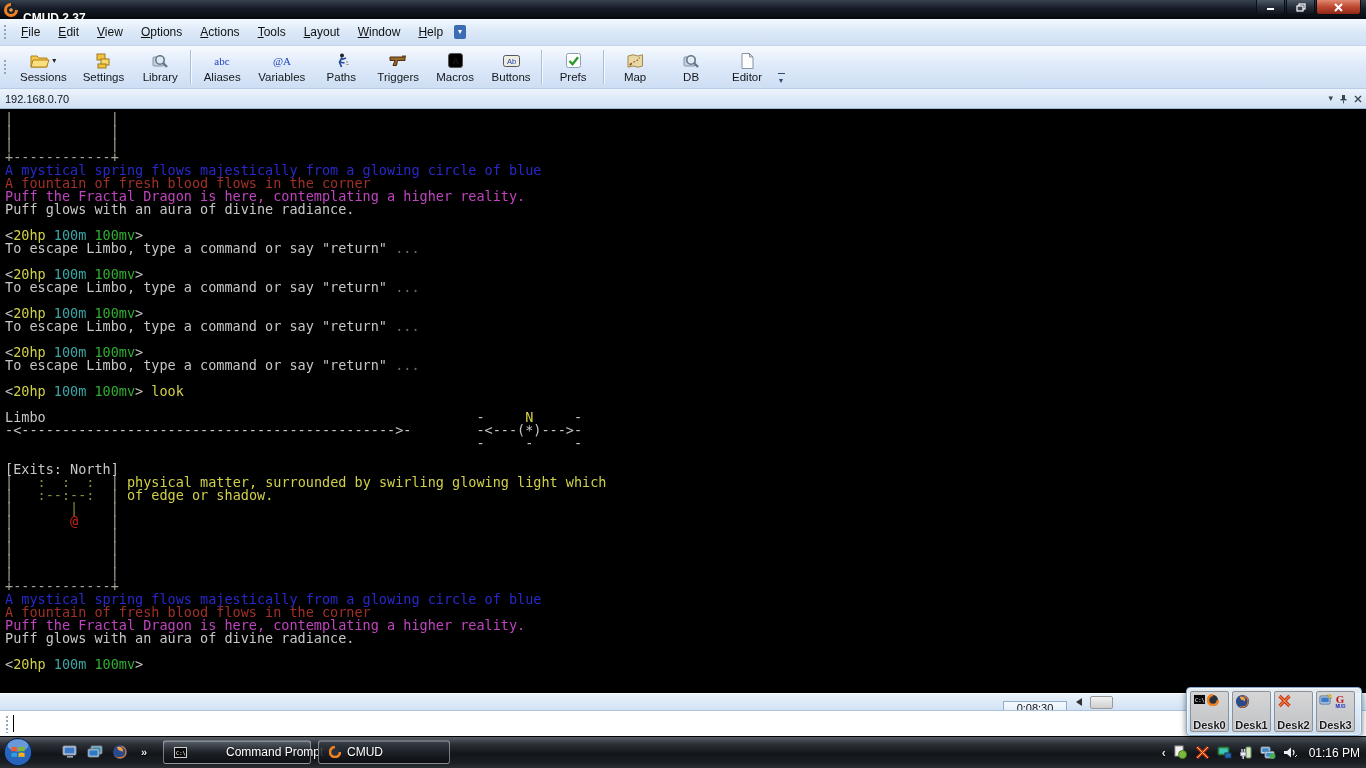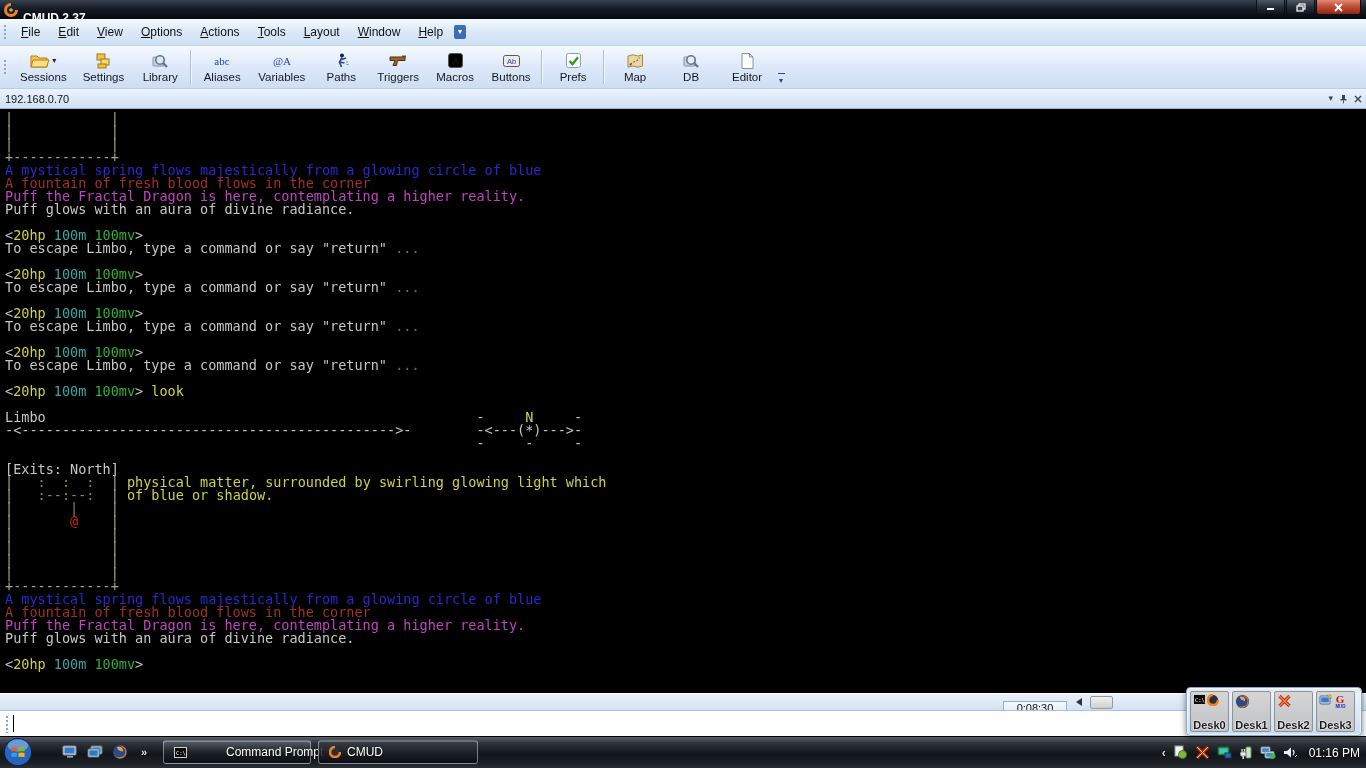--- a/index.html
+++ b/index.html
@@ -68,21 +68,21 @@
   .ql{position:absolute;left:62px;top:7px;display:flex;gap:9px;align-items:center;}
   .ql-chevron{color:#e8e8e8;font-size:11px;font-weight:bold;text-shadow:0 1px 1px #000;margin-left:4px;}
   .tasks{position:absolute;left:163px;top:3px;display:flex;gap:7px;}
   .task-btn{height:24px;display:flex;align-items:center;gap:6px;padding:0 10px;border-radius:3px;
             background:linear-gradient(rgba(120,128,140,.55),rgba(30,34,40,.85) 55%,rgba(12,14,18,.9));
             border:1px solid rgba(230,238,248,.45);box-shadow:inset 0 1px 0 rgba(255,255,255,.25);
             color:#fff;font-size:12px;cursor:default;}
   .task-btn.active{background:linear-gradient(rgba(60,66,76,.8),rgba(10,12,16,.95));}
   .task-btn .tlabel{text-shadow:0 1px 2px #000;white-space:nowrap;}
   .task-cmdprompt{width:148px;gap:39px;}
-  .task-cmud{width:160px;}
+  .task-cmud{width:132px;}
   .tray{position:absolute;right:6px;top:0;height:31px;display:flex;align-items:center;gap:7px;}
   .tray-chevron{color:#ddd;font-size:12px;font-weight:bold;text-shadow:0 1px 1px #000;}
   .clock{color:#fff;font-size:12px;text-shadow:0 1px 2px #000;margin-left:4px;}
   
   .desk-panel{position:absolute;left:1186px;top:687px;width:176px;height:49px;z-index:50;
               background:linear-gradient(rgba(240,247,253,.96),rgba(198,219,240,.92));
               border:1px solid #7fa;border:1px solid #84a9cc;border-radius:4px;
               box-shadow:0 0 0 1px rgba(255,255,255,.6) inset,0 2px 6px rgba(0,0,0,.5);
               display:flex;align-items:center;gap:3px;padding:0 3px;box-sizing:border-box;}
   .desk-tile{position:relative;width:39px;height:41px;border:1px solid #8d9299;border-radius:2px;
@@ -317,21 +317,21 @@
         <div class="tline"><span style="color: rgb(198, 198, 198);">To escape Limbo, type a command or say "return" </span><span style="color: rgb(106, 106, 106);">...</span></div>
         <div class="tline">&nbsp;</div>
         <div class="tline"><span style="color: rgb(198, 198, 198);">&lt;</span><span style="color: rgb(208, 208, 72);">20hp</span><span style="color: rgb(198, 198, 198);"> </span><span style="color: rgb(58, 165, 165);">100m</span><span style="color: rgb(198, 198, 198);"> </span><span style="color: rgb(47, 174, 47);">100mv</span><span style="color: rgb(198, 198, 198);">&gt;</span><span style="color: rgb(208, 208, 72);"> look</span></div>
         <div class="tline">&nbsp;</div>
         <div class="tline"><span style="color: rgb(198, 198, 198);">Limbo</span><span style="color: rgb(198, 198, 198);">                                                     </span><span style="color: rgb(198, 198, 198);">-     </span><span style="color: rgb(208, 208, 72);">N</span><span style="color: rgb(198, 198, 198);">     -</span></div>
         <div class="tline"><span style="color: rgb(198, 198, 198);">-&lt;</span><span style="color: rgb(198, 198, 198);">----------------------------------------------</span><span style="color: rgb(198, 198, 198);">&gt;-</span><span style="color: rgb(198, 198, 198);">        </span><span style="color: rgb(198, 198, 198);">-&lt;---(*)---&gt;-</span></div>
         <div class="tline"><span style="color: rgb(198, 198, 198);">                                                          </span><span style="color: rgb(198, 198, 198);">-     -     -</span></div>
         <div class="tline">&nbsp;</div>
         <div class="tline"><span style="color: rgb(198, 198, 198);">[Exits: North]</span></div>
         <div class="tline"><span style="color: rgb(160, 168, 150);">|</span><span style="color: rgb(138, 138, 60);">   :  :  :  </span><span style="color: rgb(160, 168, 150);">|</span><span style="color: rgb(198, 198, 198);"> </span><span style="color: rgb(208, 208, 72);">physical matter, surrounded by swirling glowing light which</span></div>
-        <div class="tline"><span style="color: rgb(160, 168, 150);">|</span><span style="color: rgb(138, 138, 60);">   :--:--:  </span><span style="color: rgb(160, 168, 150);">|</span><span style="color: rgb(198, 198, 198);"> </span><span style="color: rgb(208, 208, 72);">of blue or shadow.</span></div>
+        <div class="tline"><span style="color: rgb(160, 168, 150);">|</span><span style="color: rgb(138, 138, 60);">   :--:--:  </span><span style="color: rgb(160, 168, 150);">|</span><span style="color: rgb(198, 198, 198);"> </span><span style="color: rgb(208, 208, 72);">of edge or shadow.</span></div>
         <div class="tline"><span style="color: rgb(160, 168, 150);">|</span><span style="color: rgb(138, 138, 60);">       |    </span><span style="color: rgb(160, 168, 150);">|</span></div>
         <div class="tline"><span style="color: rgb(160, 168, 150);">|</span><span style="color: rgb(138, 138, 60);">       </span><span style="color: rgb(204, 36, 24);">@</span><span style="color: rgb(138, 138, 60);">    </span><span style="color: rgb(160, 168, 150);">|</span></div>
         <div class="tline"><span style="color: rgb(160, 168, 150);">|            |</span></div>
         <div class="tline"><span style="color: rgb(160, 168, 150);">|            |</span></div>
         <div class="tline"><span style="color: rgb(160, 168, 150);">|            |</span></div>
         <div class="tline"><span style="color: rgb(160, 168, 150);">|            |</span></div>
         <div class="tline"><span style="color: rgb(160, 168, 150);">+------------+</span></div>
         <div class="tline"><span style="color: rgb(40, 40, 204);">A mystical spring flows majestically from a glowing circle of blue</span></div>
         <div class="tline"><span style="color: rgb(160, 48, 40);">A fountain of fresh blood flows in the corner</span></div>
         <div class="tline"><span style="color: rgb(192, 68, 192);">Puff the Fractal Dragon is here, contemplating a higher reality.</span></div>

